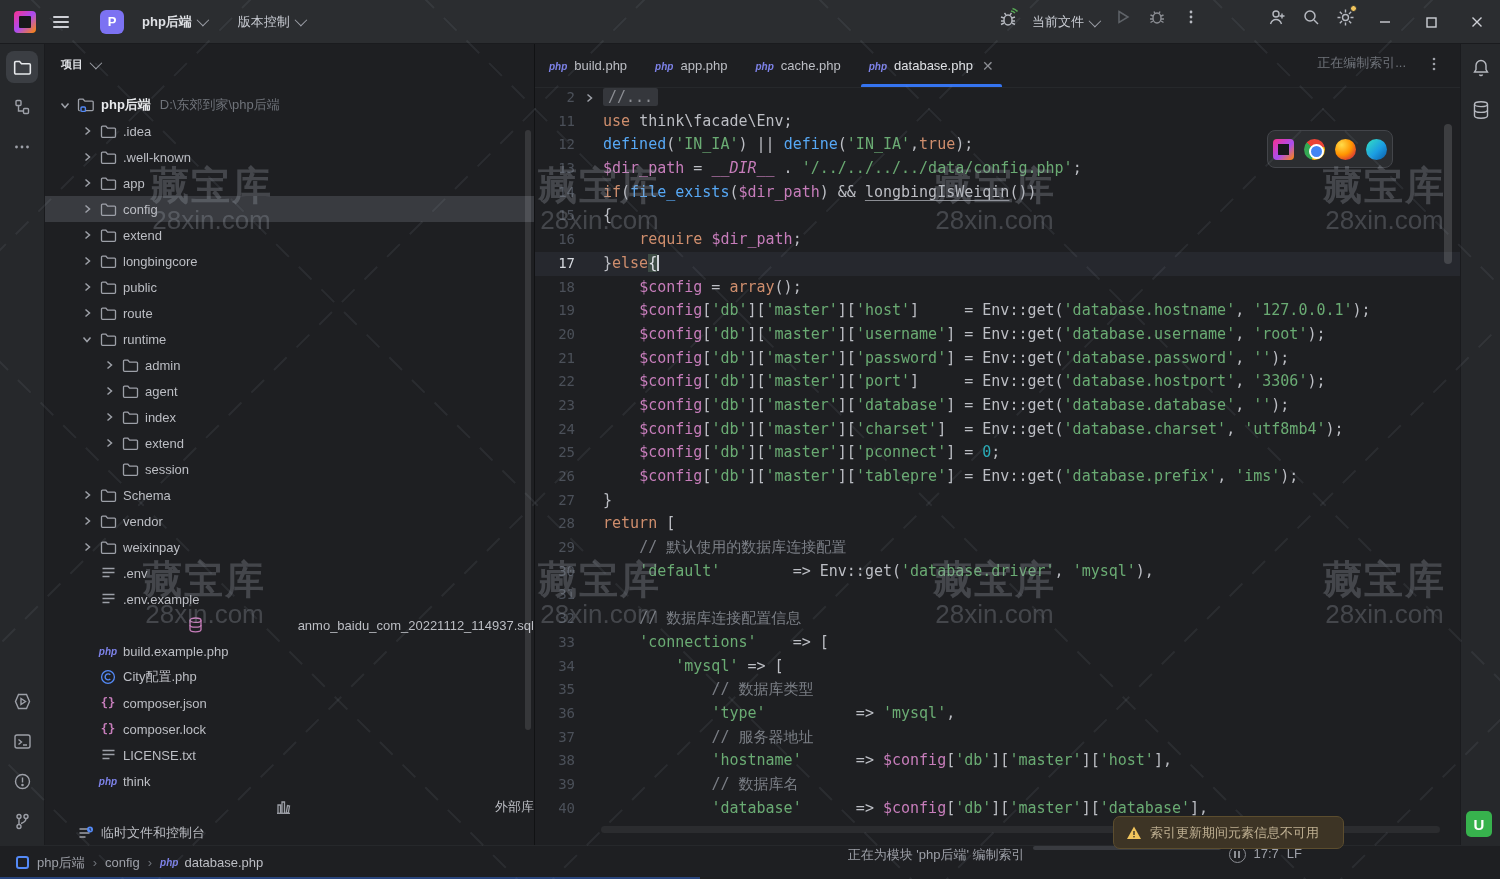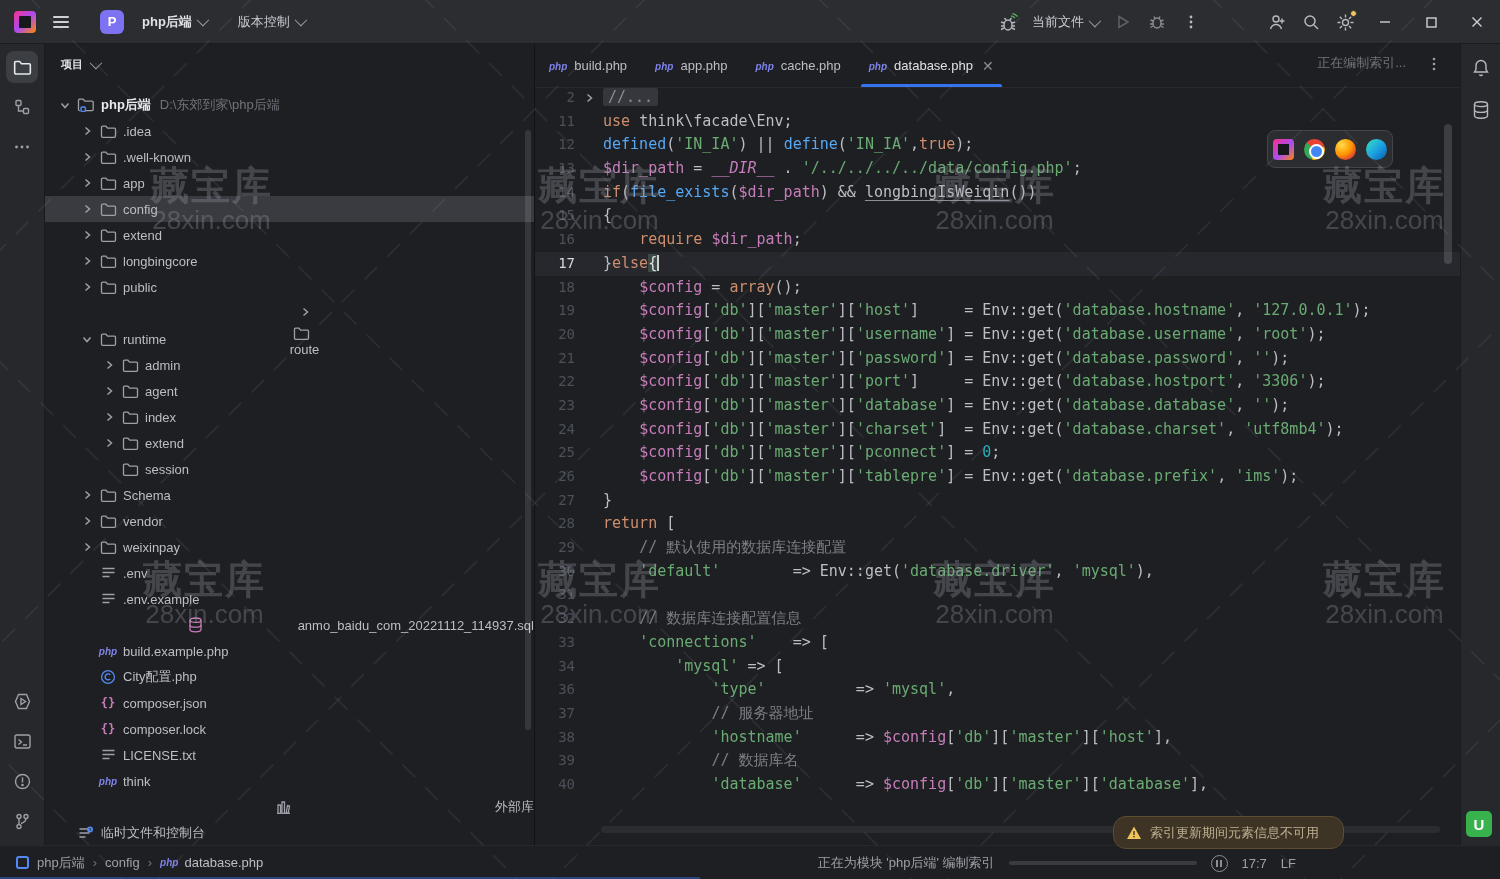--- a/index.html
+++ b/index.html
@@ -16,21 +16,21 @@
   .logo:after { content:""; position:absolute; left:5px; top:5px; width:12px; height:12px; background:#17181B; border-radius:1px; }
   .icon-btn { width:30px; height:30px; border-radius:6px; display:flex; align-items:center; justify-content:center; color:#CED0D6; }
   .hamburger { width:16px; display:flex; flex-direction:column; gap:3px; }
   .hamburger i { height:2px; background:#CED0D6; border-radius:1px; }
   .proj-badge { width:24px; height:24px; border-radius:6px; background:#7C72F2; color:#fff; font-size:13px; font-weight:700;
     display:flex; align-items:center; justify-content:center; margin-left:14px; }
   .tb-label { color:#DFE1E5; font-size:13px; font-weight:600; margin-left:8px; display:flex; align-items:center; gap:5px; }
   .tb-label.dim { font-weight:400; color:#C8CBD2; margin-left:22px; }
   .chev { width:9px; height:9px; border-right:1.5px solid #9DA0A8; border-bottom:1.5px solid #9DA0A8;
     transform:rotate(45deg) translateY(-2px); display:inline-block; }
-  .tb-right { position:absolute; right:0; top:0; height:44px; display:flex; align-items:center; }
+  .tb-right { position:absolute; right:0; top:0; height:44px; display:flex; }
   .tb-ic { width:34px; height:34px; display:flex; align-items:center; justify-content:center; color:#B6B9C0; position:relative; }
   .tb-ic svg { display:block; }
   .gear-dot { position:absolute; right:5px; top:5px; width:7px; height:7px; border-radius:50%; background:#F2C55C; border:1.5px solid #2B2D30; }
   .win-btn { width:46px; height:44px; display:flex; align-items:center; justify-content:center; color:#CED0D6; }
 
   
   #leftstrip { position:absolute; left:0; top:44px; width:45px; height:801px; background:#26282B;
     border-right:1px solid #1A1B1E; display:flex; flex-direction:column; align-items:center; padding-top:7px; }
   .strip-ic { width:32px; height:32px; border-radius:8px; display:flex; align-items:center; justify-content:center; margin-bottom:8px; color:#9DA0A8; }
   .strip-ic.active { background:#3B3E43; color:#E8EAED; }
@@ -94,30 +94,30 @@
     border-left:1px solid #1A1B1E; display:flex; flex-direction:column; align-items:center; padding-top:10px; gap:14px; }
   .rs-ic { width:28px; height:28px; display:flex; align-items:center; justify-content:center; color:#B6B9C0; }
 
   
   #statusbar { position:absolute; left:0; top:845px; width:1500px; height:34px; background:#1E1F22;
     border-top:1px solid #26282B; display:flex; align-items:center; font-size:13px; color:#9DA0A8; }
   .sb-left { display:flex; align-items:center; gap:8px; padding-left:16px; }
   .sb-proj-ic { width:13px; height:13px; border:2px solid #548AF7; border-radius:3px; }
   .sb-sep { color:#6F737A; }
   .sb-file { display:flex; align-items:center; gap:6px; color:#BCBEC4; }
-  .sb-right { position:absolute; right:10px; top:0; height:34px; display:flex; align-items:center; gap:14px; }
+  .sb-right { position:absolute; right:10px; top:0; height:34px; display:flex; gap:8px; }
   .progress-track { width:188px; height:4px; border-radius:2px; background:#393B40; overflow:hidden; }
   .progress-fill { height:4px; border-radius:2px; background:#3574F0; }
   .pause-btn { width:17px; height:17px; border-radius:50%; border:1.5px solid #8C8E94; display:flex; align-items:center; justify-content:center; gap:2px; }
   .pause-btn i { width:2px; height:7px; background:#8C8E94; }
   .bottom-accent { position:absolute; left:0; bottom:0; width:700px; height:2px; background:rgba(53,116,240,0.45); }
 
   
   #toast { position:absolute; left:1113px; top:816px; width:231px; height:33px; background:#3D3425;
-    border:1px solid #5C4D2E; border-radius:13px; display:flex; align-items:center; gap:8px; padding:0 12px;
+    border:1px solid #5C4D2E; border-radius:7px; display:flex; align-items:center; gap:8px; padding:0 12px;
     font-size:13px; color:#BFB092; z-index:60; }
 
   
   #plugin-badge { position:absolute; left:1466px; top:811px; width:26px; height:26px; border-radius:5px; background:#37B24D;
     color:#fff; font-weight:700; font-size:15px; display:flex; align-items:center; justify-content:center; z-index:55; }
 
   
   #wm-layer { position:absolute; inset:0; pointer-events:none; z-index:50; }
   .wm-block { position:absolute; color:#9BA1AB; opacity:0.30; text-align:center; line-height:1.05; }
   .wm-l1 { font-size:39px; font-weight:700; letter-spacing:2px; }
@@ -377,21 +377,21 @@
               <path d="M4.5 2.5L8.5 6l-4 3.5"></path>
             </svg>
           </span>
           <span class="t-icon">
             <svg width="17" height="15" viewBox="0 0 17 15" fill="none" stroke="#9DA0A8" stroke-width="1.3">
               <path d="M1.5 3.2a1 1 0 0 1 1-1h3.4l1.7 1.9h6.9a1 1 0 0 1 1 1v7.2a1 1 0 0 1-1 1H2.5a1 1 0 0 1-1-1z"></path>
             </svg>
           </span>
           <span class="t-label">public</span>
         </div>
-        <div class="tree-row" style="padding-left: 30px; flex-direction: column;">
+        <div class="tree-row" style="padding-left: 30px;">
           <span class="t-chev">
             <svg width="12" height="12" viewBox="0 0 12 12" fill="none" stroke="#9DA0A8" stroke-width="1.5">
               <path d="M4.5 2.5L8.5 6l-4 3.5"></path>
             </svg>
           </span>
           <span class="t-icon">
             <svg width="17" height="15" viewBox="0 0 17 15" fill="none" stroke="#9DA0A8" stroke-width="1.3">
               <path d="M1.5 3.2a1 1 0 0 1 1-1h3.4l1.7 1.9h6.9a1 1 0 0 1 1 1v7.2a1 1 0 0 1-1 1H2.5a1 1 0 0 1-1-1z"></path>
             </svg>
           </span>
@@ -659,20 +659,21 @@
         <div class="code-line"><span class="gut-num">25</span><span class="gut-fold"></span><span class="code-text"><span class="tok-pl">    </span><span class="tok-var">$config</span><span class="tok-pl">[</span><span class="tok-str">'db'</span><span class="tok-pl">][</span><span class="tok-str">'master'</span><span class="tok-pl">][</span><span class="tok-str">'pconnect'</span><span class="tok-pl">] = </span><span class="tok-num">0</span><span class="tok-pl">;</span></span></div>
         <div class="code-line"><span class="gut-num">26</span><span class="gut-fold"></span><span class="code-text"><span class="tok-pl">    </span><span class="tok-var">$config</span><span class="tok-pl">[</span><span class="tok-str">'db'</span><span class="tok-pl">][</span><span class="tok-str">'master'</span><span class="tok-pl">][</span><span class="tok-str">'tablepre'</span><span class="tok-pl">] = Env::get(</span><span class="tok-str">'database.prefix'</span><span class="tok-pl">, </span><span class="tok-str">'ims'</span><span class="tok-pl">);</span></span></div>
         <div class="code-line"><span class="gut-num">27</span><span class="gut-fold"></span><span class="code-text"><span class="tok-pl">}</span></span></div>
         <div class="code-line"><span class="gut-num">28</span><span class="gut-fold"></span><span class="code-text"><span class="tok-kw">return </span><span class="tok-pl">[</span></span></div>
         <div class="code-line"><span class="gut-num">29</span><span class="gut-fold"></span><span class="code-text"><span class="tok-pl">    </span><span class="tok-cm">// 默认使用的数据库连接配置</span></span></div>
         <div class="code-line"><span class="gut-num">30</span><span class="gut-fold"></span><span class="code-text"><span class="tok-pl">    </span><span class="tok-str">'default'</span><span class="tok-pl">        =&gt; Env::get(</span><span class="tok-str">'database.driver'</span><span class="tok-pl">, </span><span class="tok-str">'mysql'</span><span class="tok-pl">),</span></span></div>
         <div class="code-line"><span class="gut-num">31</span><span class="gut-fold"></span><span class="code-text"></span></div>
         <div class="code-line"><span class="gut-num">32</span><span class="gut-fold"></span><span class="code-text"><span class="tok-pl">    </span><span class="tok-cm">// 数据库连接配置信息</span></span></div>
         <div class="code-line"><span class="gut-num">33</span><span class="gut-fold"></span><span class="code-text"><span class="tok-pl">    </span><span class="tok-str">'connections'</span><span class="tok-pl">    =&gt; [</span></span></div>
         <div class="code-line"><span class="gut-num">34</span><span class="gut-fold"></span><span class="code-text"><span class="tok-pl">        </span><span class="tok-str">'mysql'</span><span class="tok-pl"> =&gt; [</span></span></div>
+        <div class="code-line"><span class="gut-num">35</span><span class="gut-fold"></span><span class="code-text"><span class="tok-pl">            </span><span class="tok-cm">// 数据库类型</span></span></div>
         <div class="code-line"><span class="gut-num">36</span><span class="gut-fold"></span><span class="code-text"><span class="tok-pl">            </span><span class="tok-str">'type'</span><span class="tok-pl">          =&gt; </span><span class="tok-str">'mysql'</span><span class="tok-pl">,</span></span></div>
         <div class="code-line"><span class="gut-num">37</span><span class="gut-fold"></span><span class="code-text"><span class="tok-pl">            </span><span class="tok-cm">// 服务器地址</span></span></div>
         <div class="code-line"><span class="gut-num">38</span><span class="gut-fold"></span><span class="code-text"><span class="tok-pl">            </span><span class="tok-str">'hostname'</span><span class="tok-pl">      =&gt; </span><span class="tok-var">$config</span><span class="tok-pl">[</span><span class="tok-str">'db'</span><span class="tok-pl">][</span><span class="tok-str">'master'</span><span class="tok-pl">][</span><span class="tok-str">'host'</span><span class="tok-pl">],</span></span></div>
         <div class="code-line"><span class="gut-num">39</span><span class="gut-fold"></span><span class="code-text"><span class="tok-pl">            </span><span class="tok-cm">// 数据库名</span></span></div>
         <div class="code-line"><span class="gut-num">40</span><span class="gut-fold"></span><span class="code-text"><span class="tok-pl">            </span><span class="tok-str">'database'</span><span class="tok-pl">      =&gt; </span><span class="tok-var">$config</span><span class="tok-pl">[</span><span class="tok-str">'db'</span><span class="tok-pl">][</span><span class="tok-str">'master'</span><span class="tok-pl">][</span><span class="tok-str">'database'</span><span class="tok-pl">],</span></span></div>
       </div>
     <div class="indexing-hint">正在编制索引...</div>
     <div id="browser-pop">
         <div class="bp-ic bp-phpstorm"></div>
         <div class="bp-ic bp-chrome"></div>

